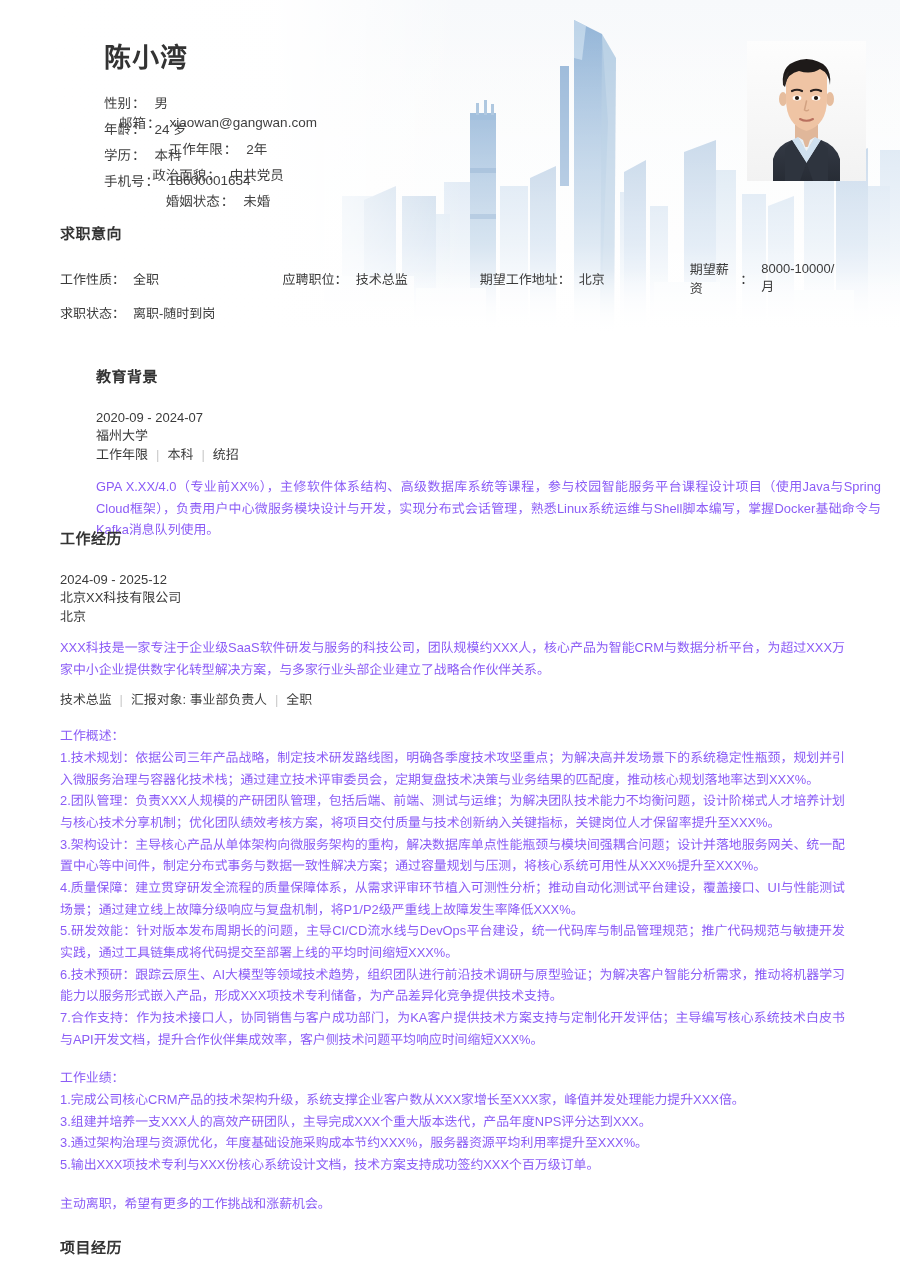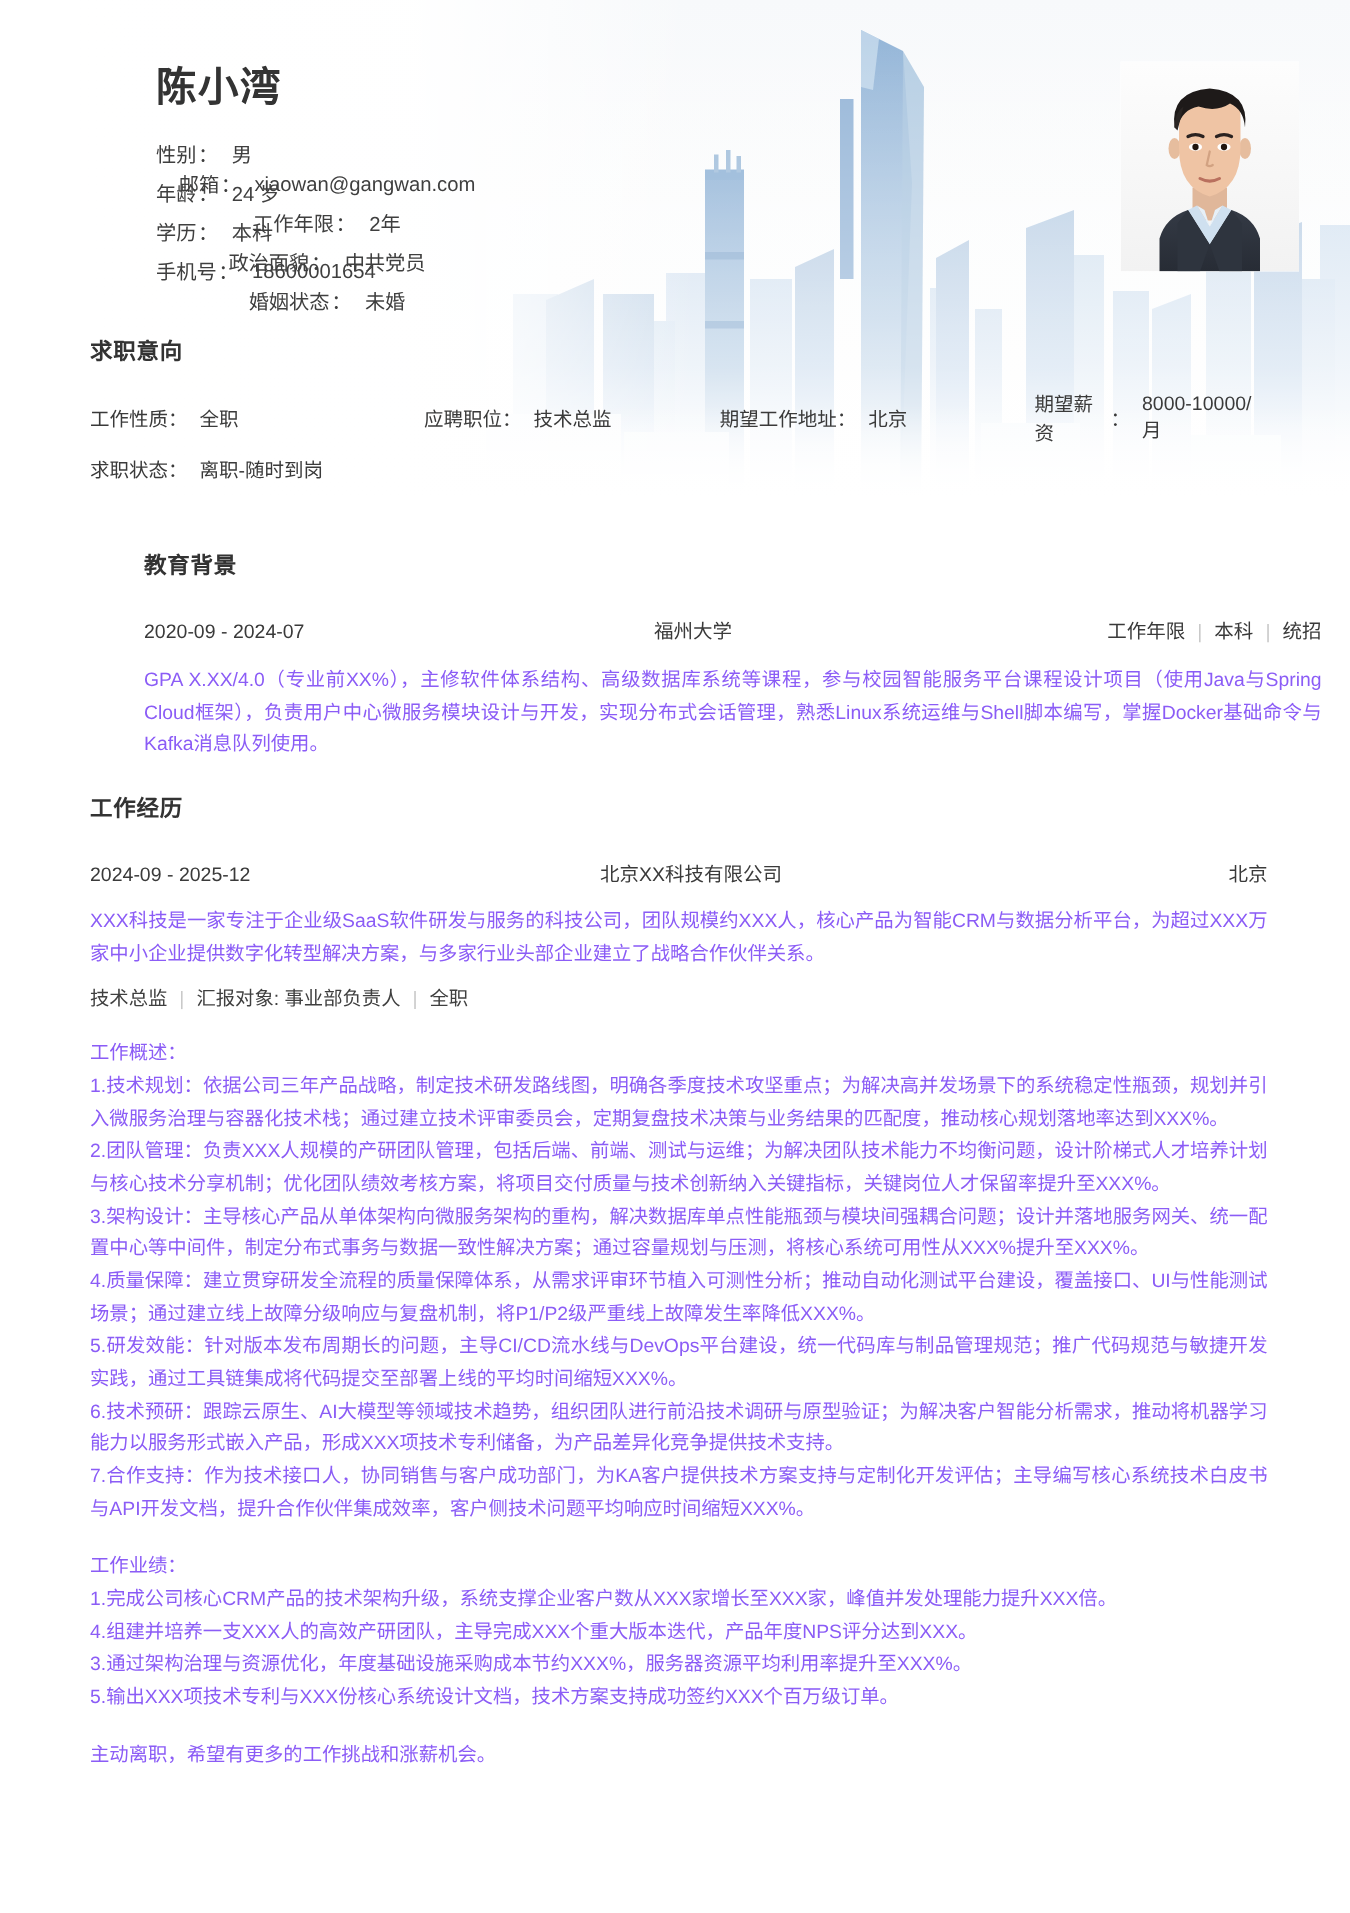--- a/index.html
+++ b/index.html
@@ -112,20 +112,21 @@
     left: 60px;
     width: 785px;
     z-index: 4;
   }
 
   .row3 {
     display: flex;
     align-items: baseline;
     font-size: 13px;
     color: #3a3a3a;
+    flex-direction: column;
   }
   .row3 .c-left { width: 340px; }
   .row3 .c-mid { flex: 1; text-align: left; }
   .row3 .c-right { text-align: right; white-space: nowrap; }
 
   .pipe {
     display: inline-block;
     margin: 0 8px;
     color: #c9c9c9;
   }
@@ -403,21 +404,24 @@
     <div class="para">1.技术规划：依据公司三年产品战略，制定技术研发路线图，明确各季度技术攻坚重点；为解决高并发场景下的系统稳定性瓶颈，规划并引入微服务治理与容器化技术栈；通过建立技术评审委员会，定期复盘技术决策与业务结果的匹配度，推动核心规划落地率达到XXX%。</div>
     <div class="para">2.团队管理：负责XXX人规模的产研团队管理，包括后端、前端、测试与运维；为解决团队技术能力不均衡问题，设计阶梯式人才培养计划与核心技术分享机制；优化团队绩效考核方案，将项目交付质量与技术创新纳入关键指标，关键岗位人才保留率提升至XXX%。</div>
     <div class="para">3.架构设计：主导核心产品从单体架构向微服务架构的重构，解决数据库单点性能瓶颈与模块间强耦合问题；设计并落地服务网关、统一配置中心等中间件，制定分布式事务与数据一致性解决方案；通过容量规划与压测，将核心系统可用性从XXX%提升至XXX%。</div>
     <div class="para">4.质量保障：建立贯穿研发全流程的质量保障体系，从需求评审环节植入可测性分析；推动自动化测试平台建设，覆盖接口、UI与性能测试场景；通过建立线上故障分级响应与复盘机制，将P1/P2级严重线上故障发生率降低XXX%。</div>
     <div class="para">5.研发效能：针对版本发布周期长的问题，主导CI/CD流水线与DevOps平台建设，统一代码库与制品管理规范；推广代码规范与敏捷开发实践，通过工具链集成将代码提交至部署上线的平均时间缩短XXX%。</div>
     <div class="para">6.技术预研：跟踪云原生、AI大模型等领域技术趋势，组织团队进行前沿技术调研与原型验证；为解决客户智能分析需求，推动将机器学习能力以服务形式嵌入产品，形成XXX项技术专利储备，为产品差异化竞争提供技术支持。</div>
     <div class="para">7.合作支持：作为技术接口人，协同销售与客户成功部门，为KA客户提供技术方案支持与定制化开发评估；主导编写核心系统技术白皮书与API开发文档，提升合作伙伴集成效率，客户侧技术问题平均响应时间缩短XXX%。</div>
     <div class="blank-line"></div>
     <div class="para">工作业绩：</div>
     <div class="para">1.完成公司核心CRM产品的技术架构升级，系统支撑企业客户数从XXX家增长至XXX家，峰值并发处理能力提升XXX倍。</div>
-    <div class="para">4.组建并培养一支XXX人的高效产研团队，主导完成XXX个重大版本迭代，产品年度NPS评分达到XXX。</div>
+    <div class="para">3.组建并培养一支XXX人的高效产研团队，主导完成XXX个重大版本迭代，产品年度NPS评分达到XXX。</div>
     <div class="para">3.通过架构治理与资源优化，年度基础设施采购成本节约XXX%，服务器资源平均利用率提升至XXX%。</div>
     <div class="para">5.输出XXX项技术专利与XXX份核心系统设计文档，技术方案支持成功签约XXX个百万级订单。</div>
     <div class="blank-line"></div>
     <div class="para">主动离职，希望有更多的工作挑战和涨薪机会。</div>
   </div>
 
+  <div class="sec" style="top:1236px;">
+    <div class="section-title">项目经历</div>
+  </div>
 
 </div>
 
 </body></html>

